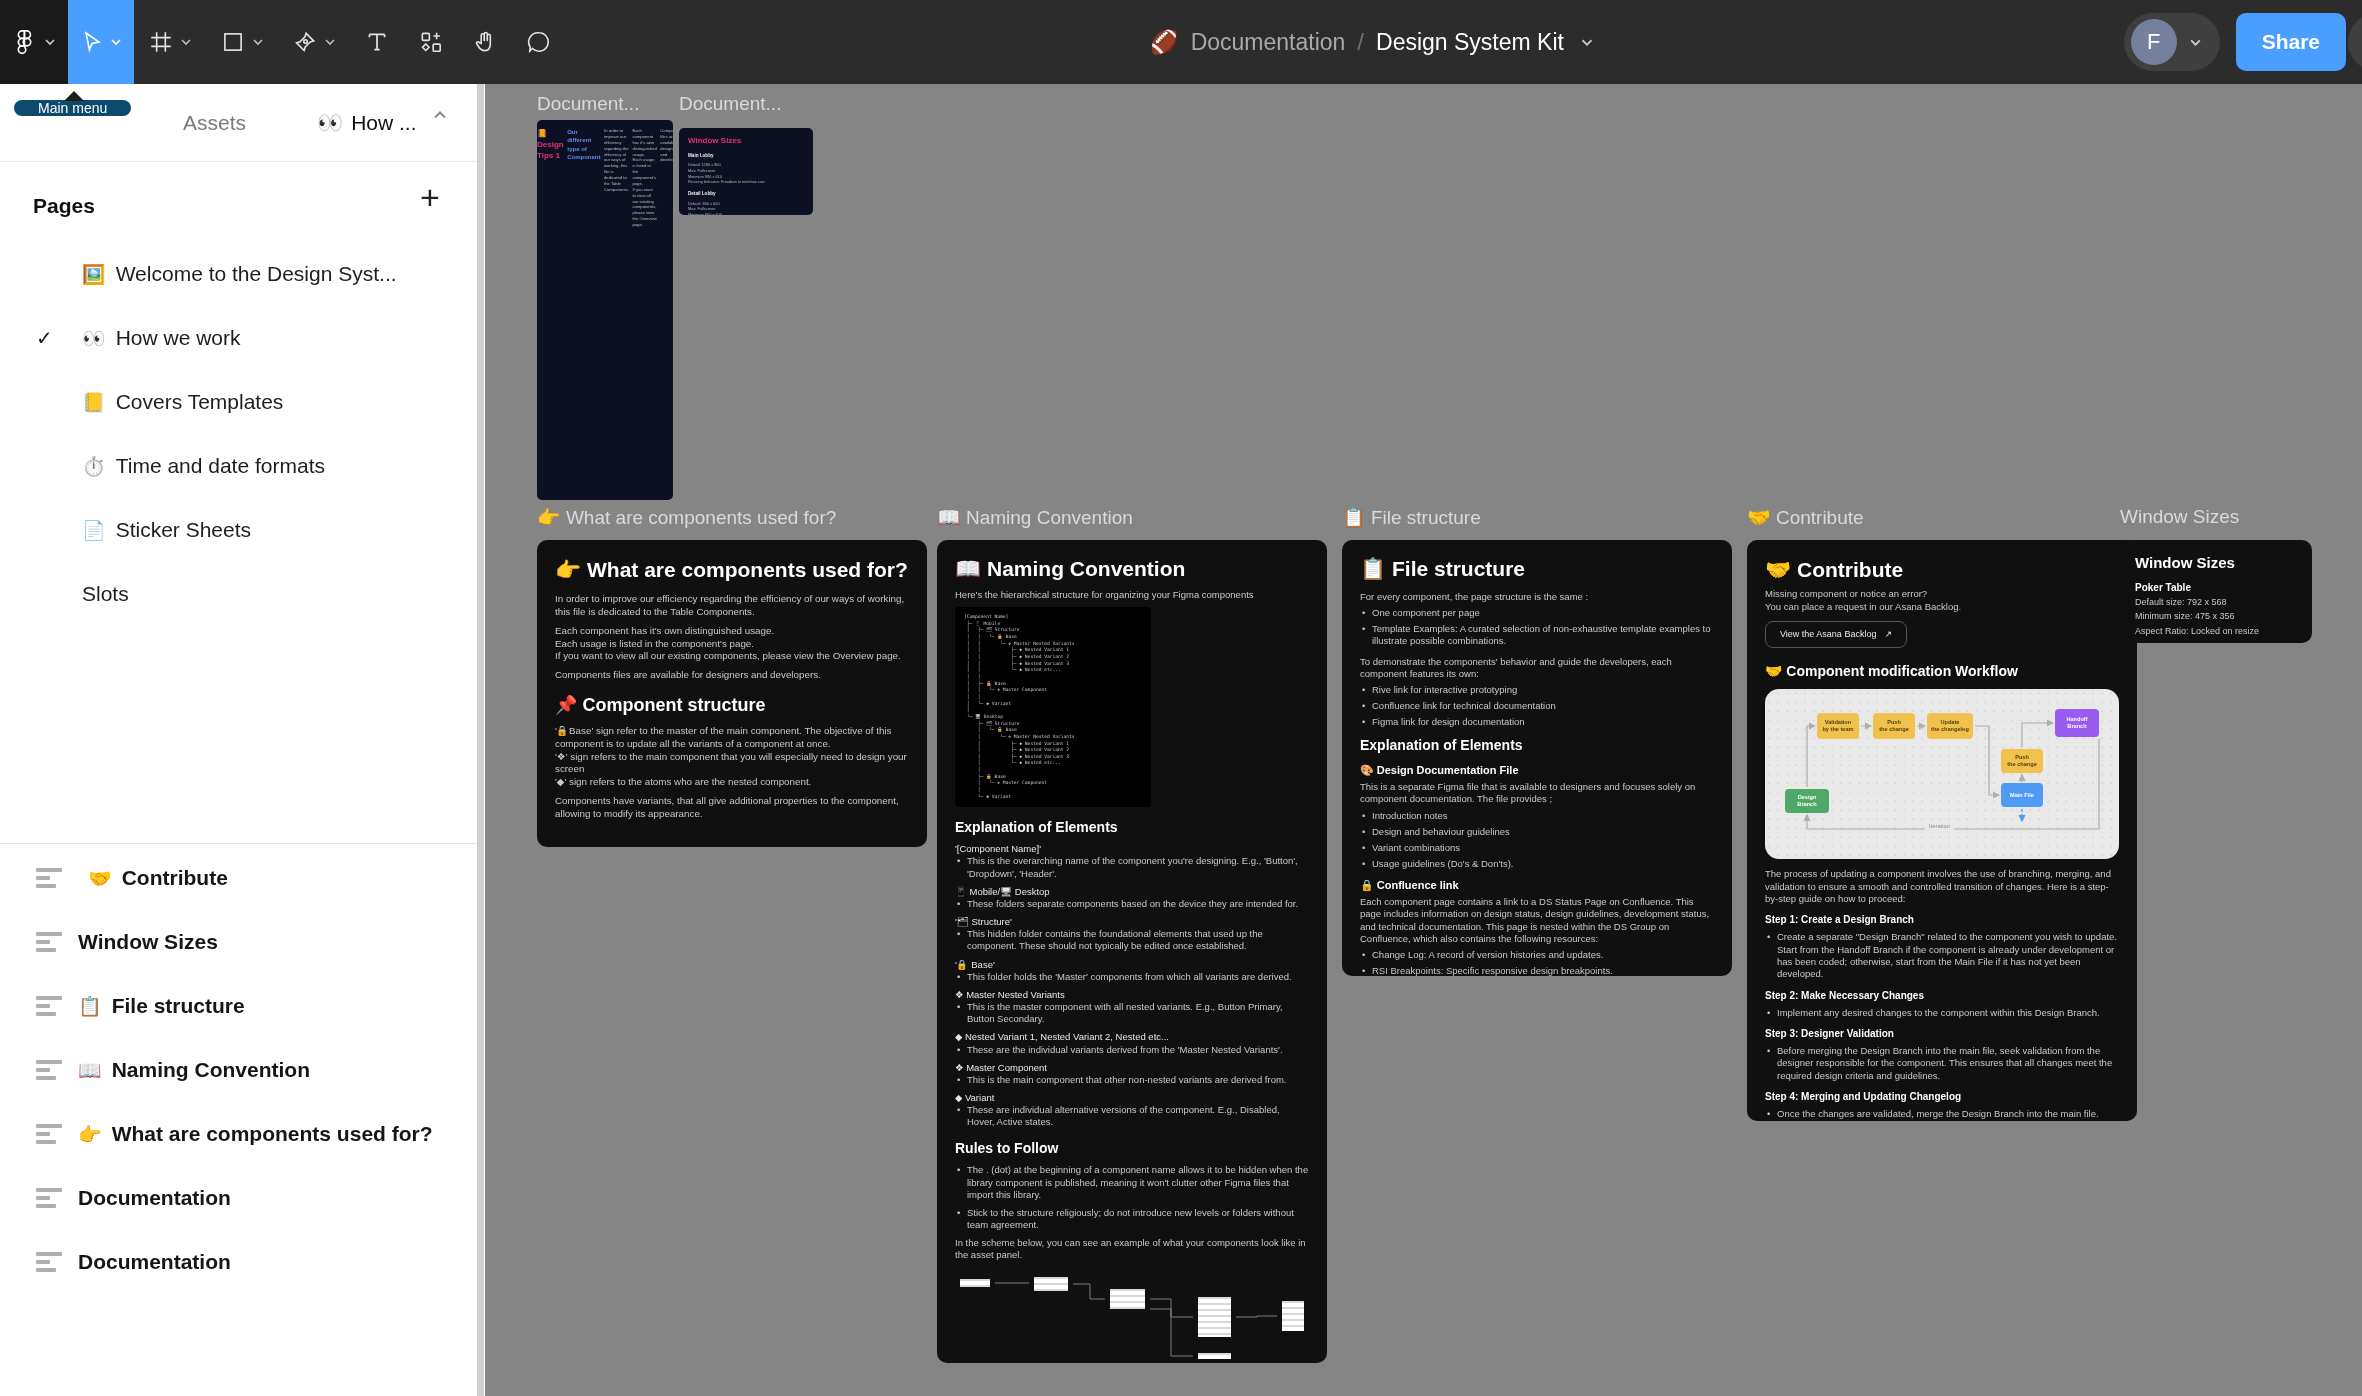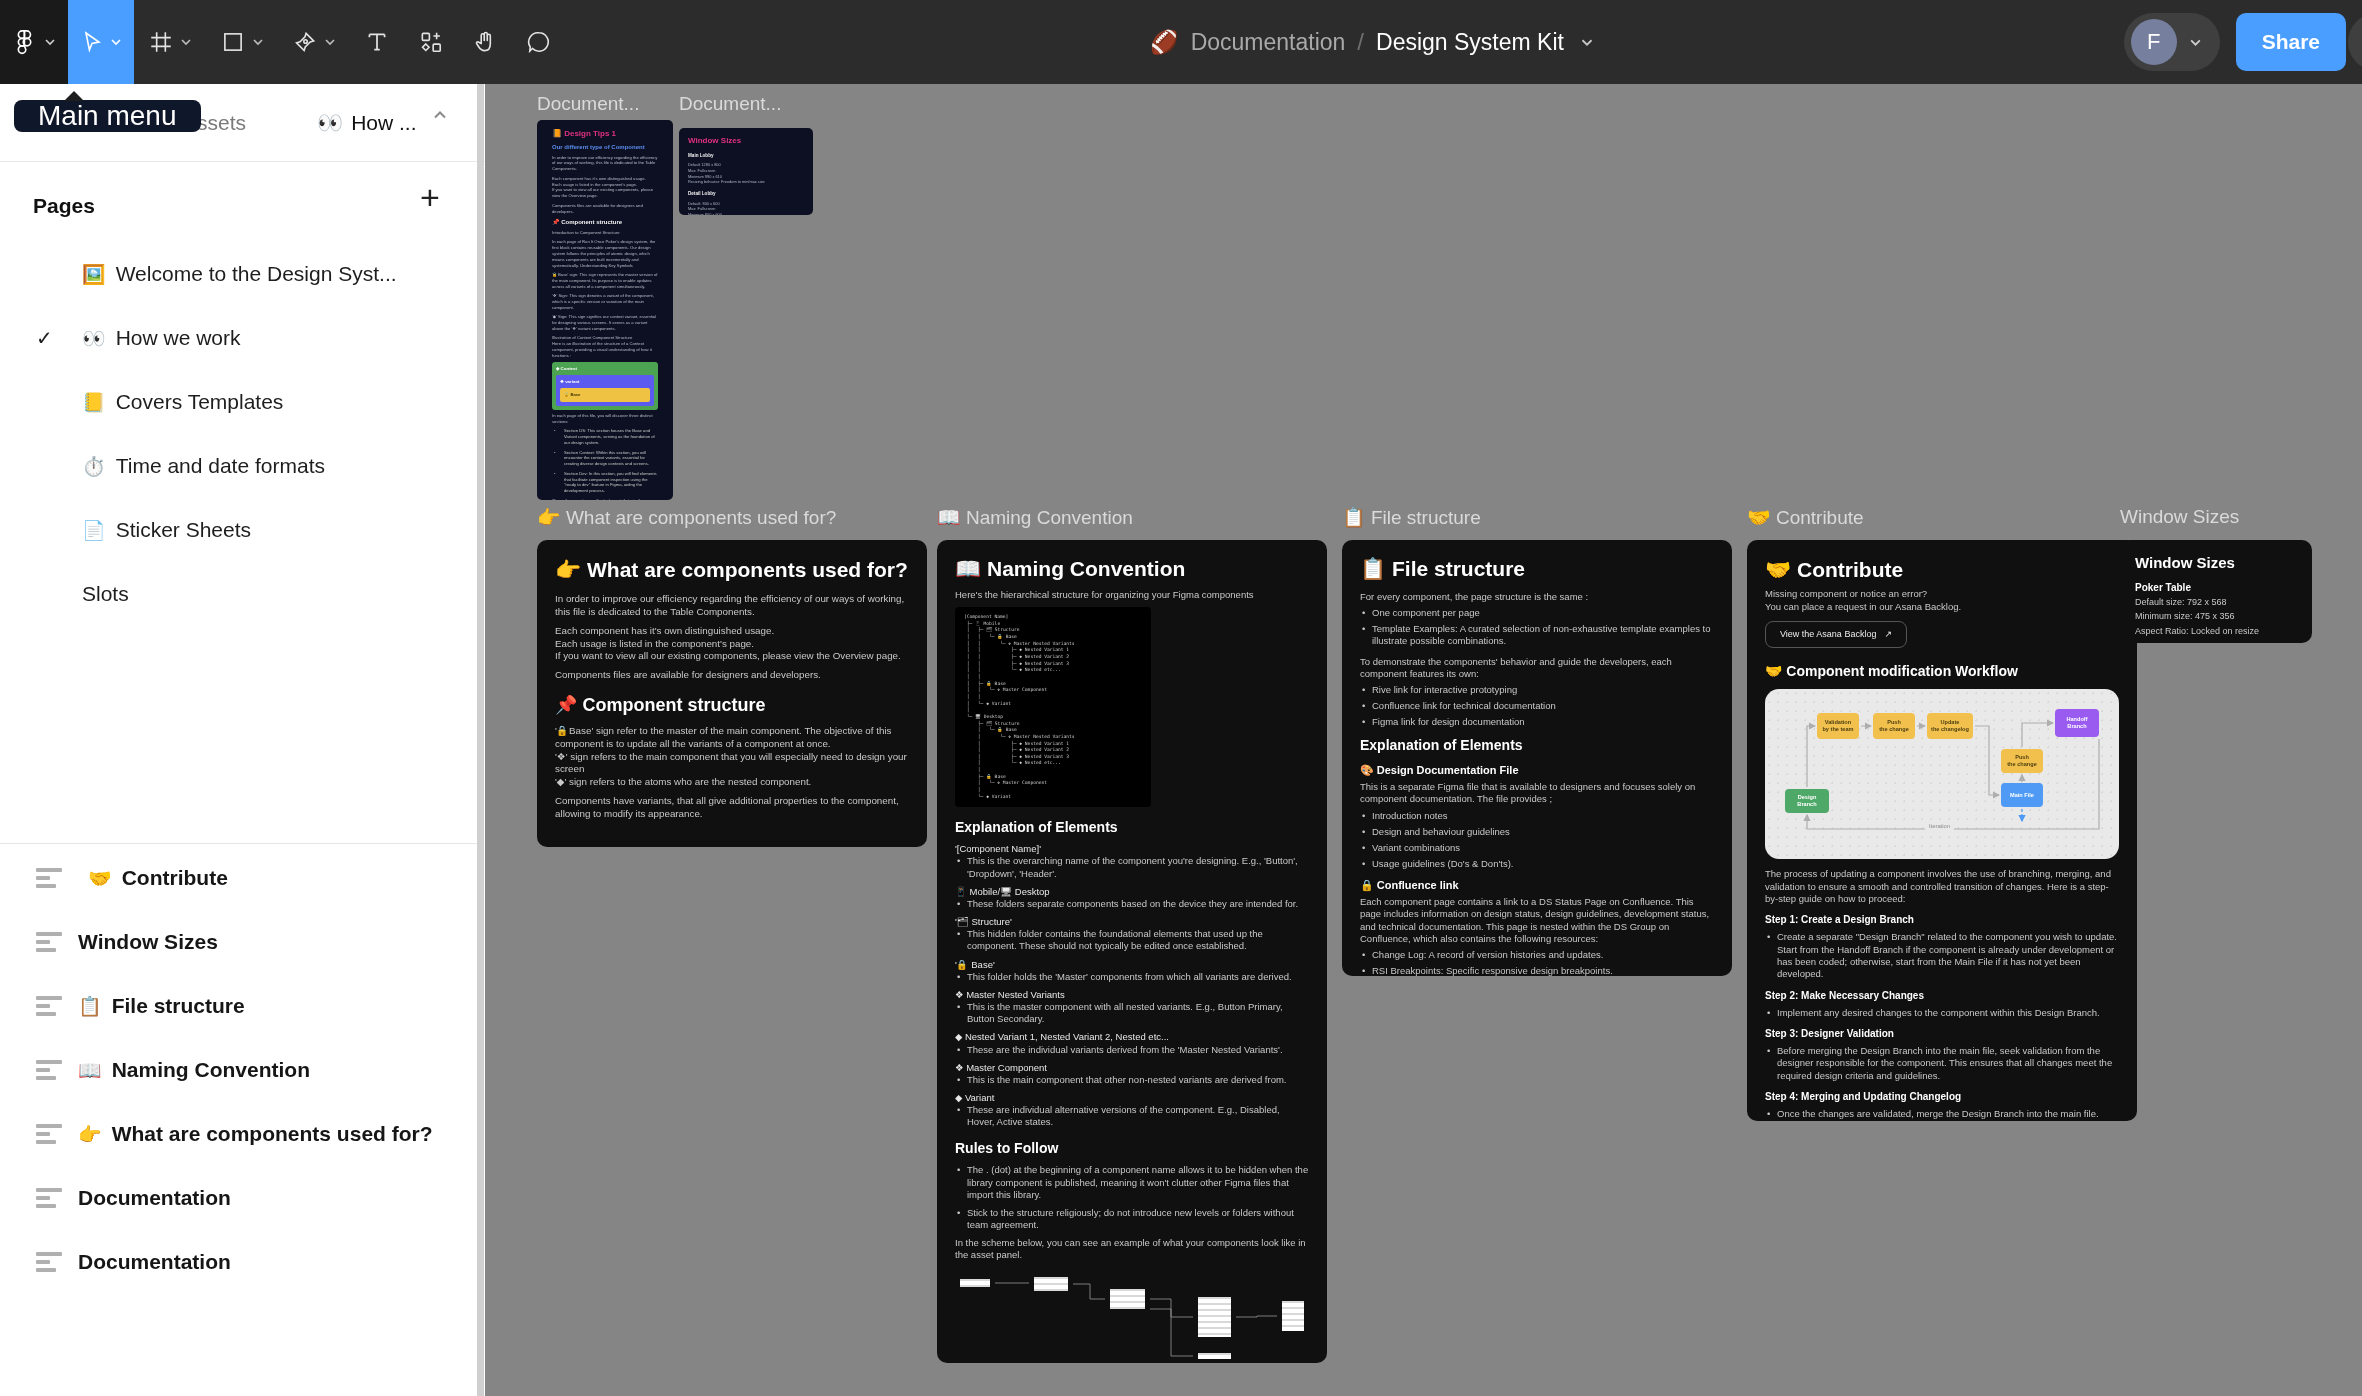--- a/index.html
+++ b/index.html
@@ -18,21 +18,21 @@
   .bc-proj{color:#a9a9a9;}
   .bc-sep{color:#6f6f6f;font-size:24px;}
   .bc-file{color:#fdfdfd;}
   .bc-chev{margin-left:4px;}
   .topbar-right{position:absolute;right:16px;top:0;height:84px;display:flex;align-items:center;gap:16px;}
   .avatar-pill{background:#3f3f3f;border-radius:32px;height:58px;display:flex;align-items:center;gap:12px;padding:0 18px 0 7px;cursor:pointer;}
   .avatar{width:46px;height:46px;border-radius:50%;background:#767f9d;color:#fff;display:flex;align-items:center;justify-content:center;font-size:22px;}
   .share-btn{background:#4a9eff;color:#fff;border:none;border-radius:10px;height:58px;padding:0 26px;font-size:21px;font-weight:bold;font-family:"Liberation Sans",sans-serif;cursor:pointer;}
   .peek{position:absolute;left:2348px;top:13px;width:58px;height:58px;border-radius:50%;background:#3f3f3f;}
   
-  .tooltip{position:absolute;left:14px;top:100px;background:#0f172a;color:#fff;font-size:28px;
+  .tooltip{position:absolute;left:14px;top:100px;background:#0c4a6e;color:#fff;font-size:14px;
            padding:0 24px;border-radius:8px;z-index:70;}
   .tooltip .arr{position:absolute;top:-9px;left:50px;width:0;height:0;border-left:10px solid transparent;
            border-right:10px solid transparent;border-bottom:10px solid #1e1e1e;}
   
   .sidebar{position:absolute;left:0;top:84px;width:485px;bottom:0;background:#ffffff;z-index:40;}
   .side-scroll{position:absolute;right:1px;top:0;bottom:0;width:7px;background:#cfcfcf;}
   .tabs-row{position:relative;height:77px;border-bottom:1px solid #e8e8e8;}
   .tab{position:absolute;top:0;height:77px;display:flex;align-items:center;font-size:21px;cursor:pointer;gap:8px;justify-content:center;}
   .tab-assets{left:183px;color:#7a7a7a;}
   .tab-current{left:317px;color:#111;}
@@ -96,21 +96,21 @@
   .n-yellow{background:#f2c14d;color:#4d3f12;}
   .n-green{background:#4ea868;color:#fff;}
   .n-purple{background:#9a5cf0;color:#fff;}
   .n-blue{background:#4e9af5;color:#fff;}
   .iter-label{position:absolute;left:160px;top:134px;font-size:5.8px;color:#8a8a8a;background:#e9e9e9;padding:0 4px;}
   
   .winc .inner{gap:3px;font-size:9px;line-height:1.3;padding:13px 15px;}
   .winc .title{font-size:15px;margin-bottom:5px;}
   .winc .g{font-size:10px;color:#fff;font-weight:bold;}
   
-  .dt .inner{padding:8px 15px;display:flex;flex-direction:column;gap:3.5px;font-size:4.2px;line-height:1.4;color:#b9bdc9;}
+  .dt .inner{padding:8px 0;display:flex;flex-direction:row;gap:3.5px;font-size:4.2px;line-height:1.4;color:#b9bdc9;}
   .dt .t1{color:#e0317f;font-weight:bold;font-size:8px;}
   .dt .t2{color:#5b8dee;font-weight:bold;font-size:6px;}
   .dt .t3{color:#f5f5f5;font-weight:bold;font-size:6px;}
   .dt .boxes{background:#4ca352;border-radius:3px;padding:4px;}
   .dt .boxes .lab{color:#fff;font-size:4.4px;font-weight:bold;margin-bottom:2px;}
   .dt .bx-variant{background:#5b5bf0;border-radius:2px;padding:4px;margin-top:2px;}
   .dt .bx-base{background:#f0c243;border-radius:2px;padding:4px 4px;margin-top:3px;color:#433607;font-weight:bold;}
   .dt .img{position:relative;background:#c9c9c9;height:32px;border-radius:2px;}
   .dt .panel{position:absolute;left:38%;top:4px;width:55%;height:24px;background:#fff;border-radius:2px;padding:2px 3px;box-sizing:border-box;}
   .dt .prow2{display:flex;align-items:center;gap:2px;height:6px;}

